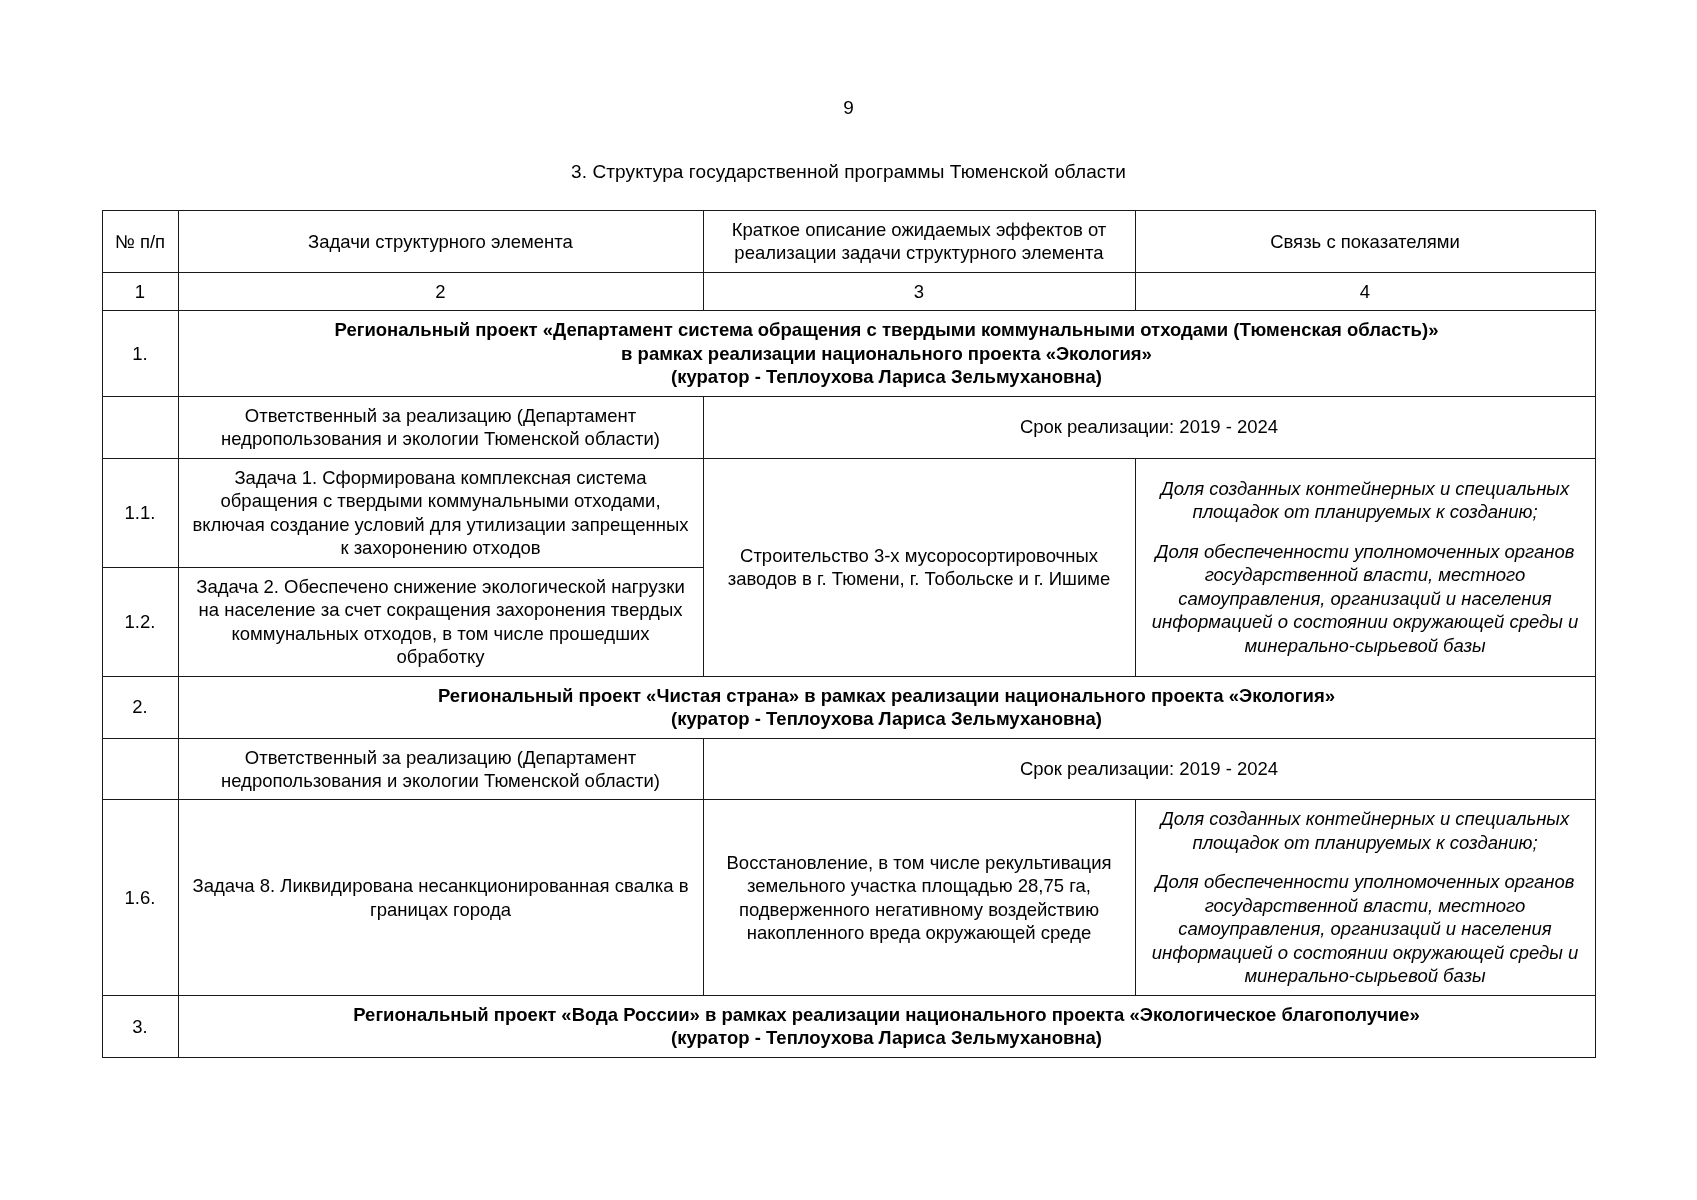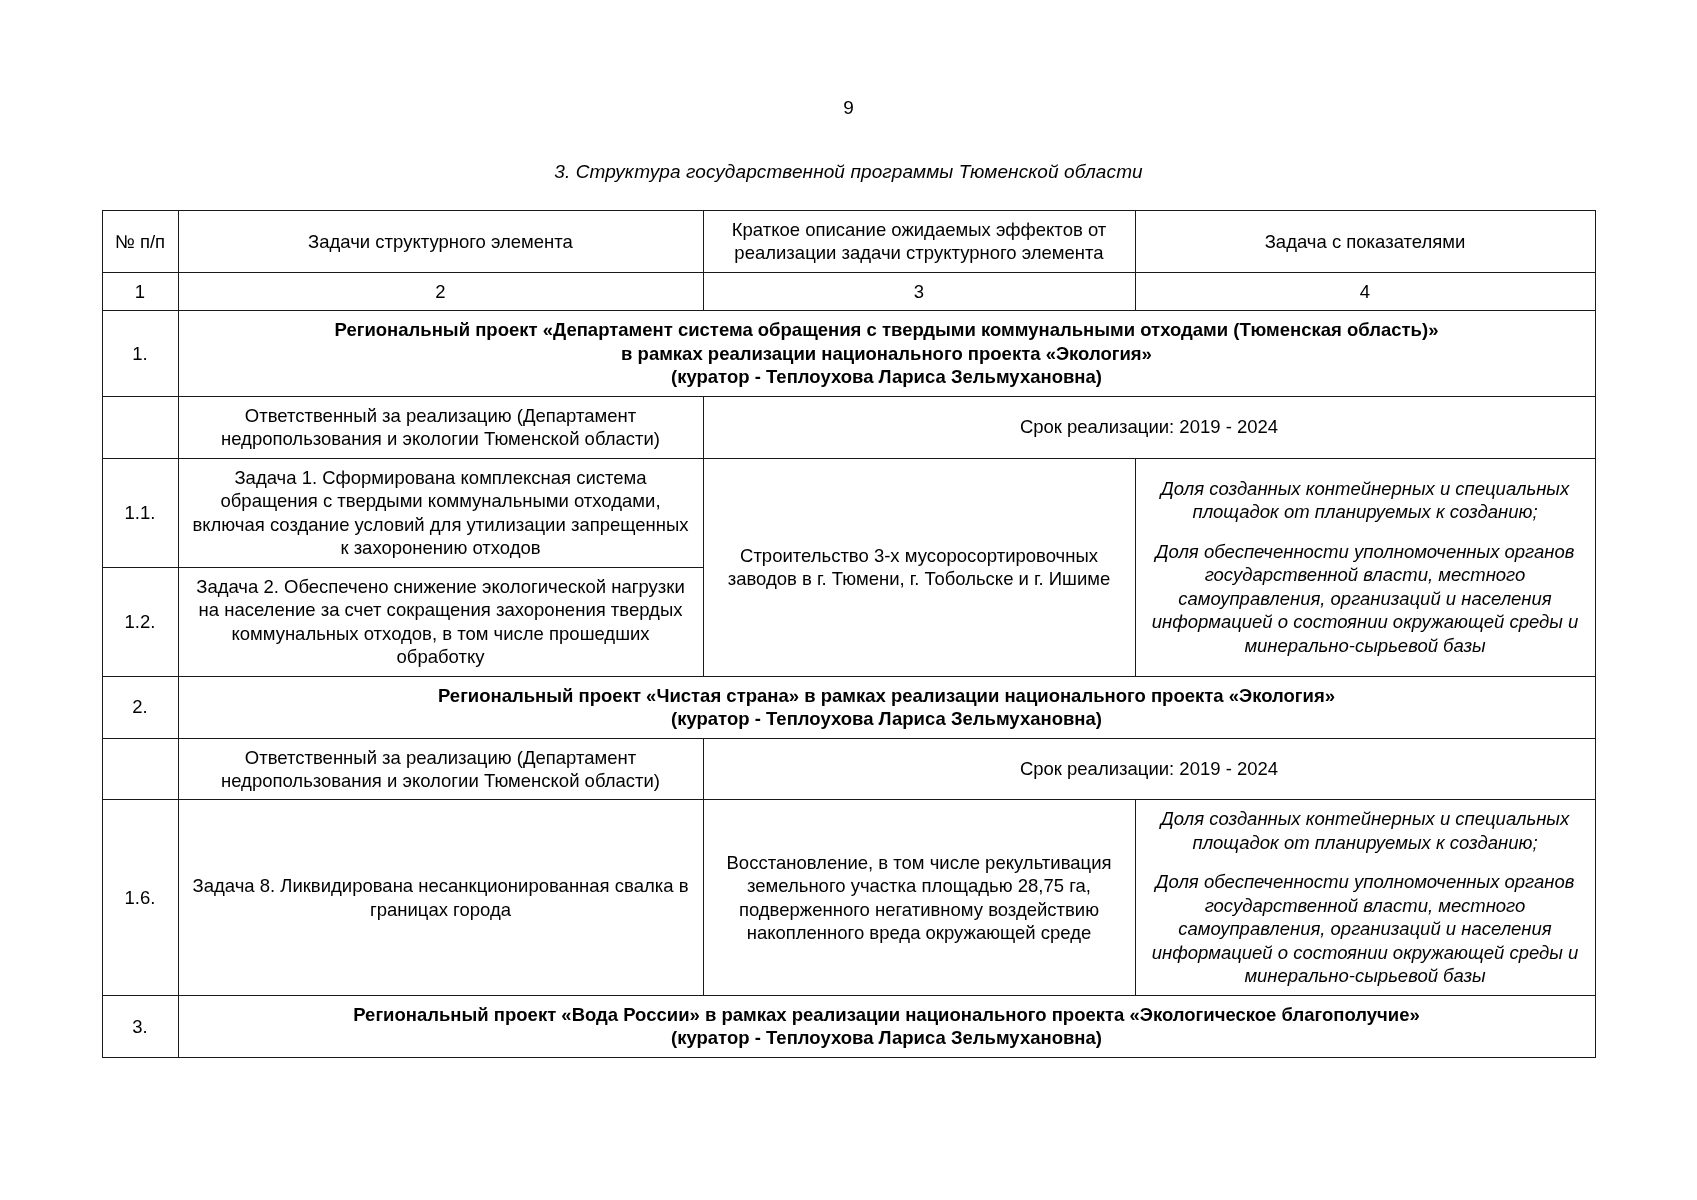--- a/index.html
+++ b/index.html
@@ -28,21 +28,20 @@
     font-size: 19px;
     line-height: 1;
     padding-top: 98px;
   }
   .doc-title {
     text-align: center;
     font-size: 19px;
     line-height: 1.2;
     margin-top: 44px;
     letter-spacing: 0.1px;
-    font-style: italic;
   }
   table.structure {
     border-collapse: collapse;
     margin: 26px auto 16px auto;
     width: 1493px;
     table-layout: fixed;
     border: 1.4px solid #1a1a1a;
   }
   table.structure td {
     border: 1.4px solid #1a1a1a;
@@ -103,21 +102,21 @@
       <col class="col-task">
       <col class="col-desc">
       <col class="col-ind">
     </colgroup>
     <tbody>
 
       <tr>
         <td class="head">№ п/п</td>
         <td class="head">Задачи структурного элемента</td>
         <td class="head">Краткое описание ожидаемых эффектов от реализации задачи структурного элемента</td>
-        <td class="head">Задача с показателями</td>
+        <td class="head">Связь с показателями</td>
       </tr>
 
       <tr>
         <td class="numrow">1</td>
         <td class="numrow">2</td>
         <td class="numrow">3</td>
         <td class="numrow">4</td>
       </tr>
 
       <tr>

